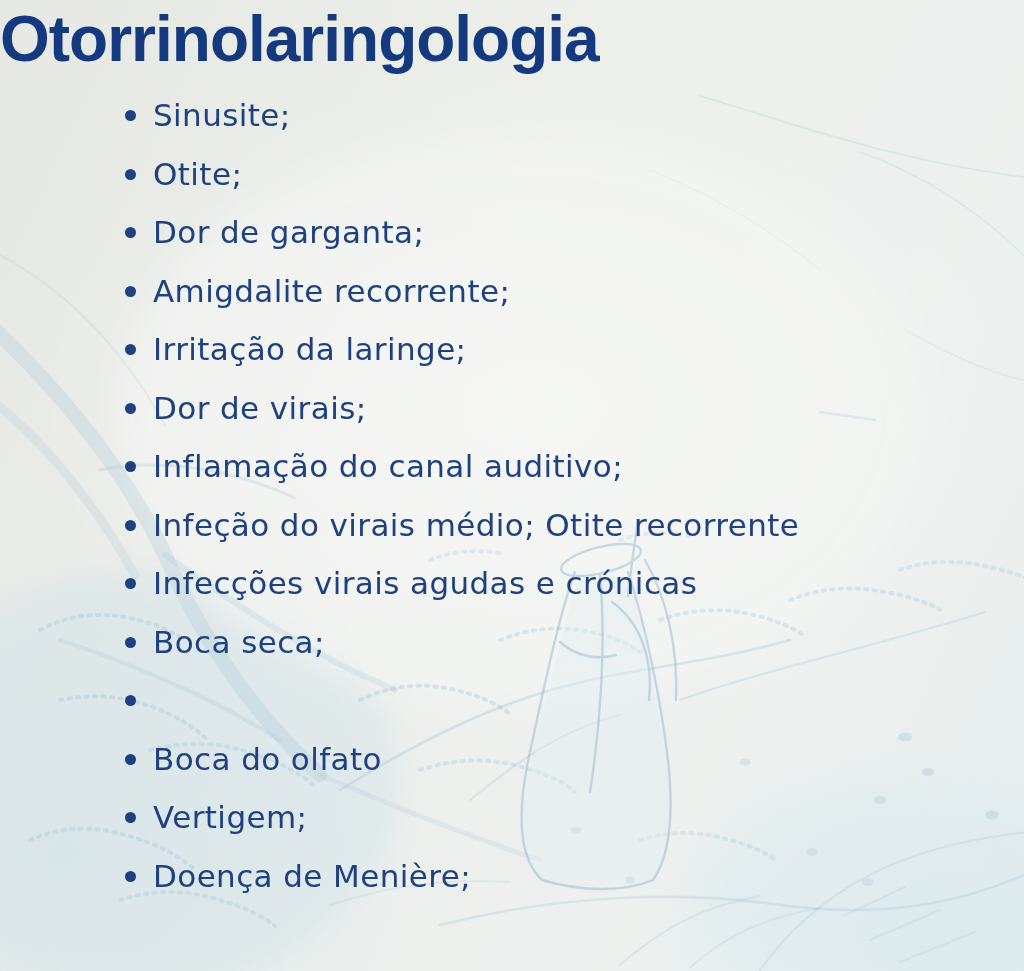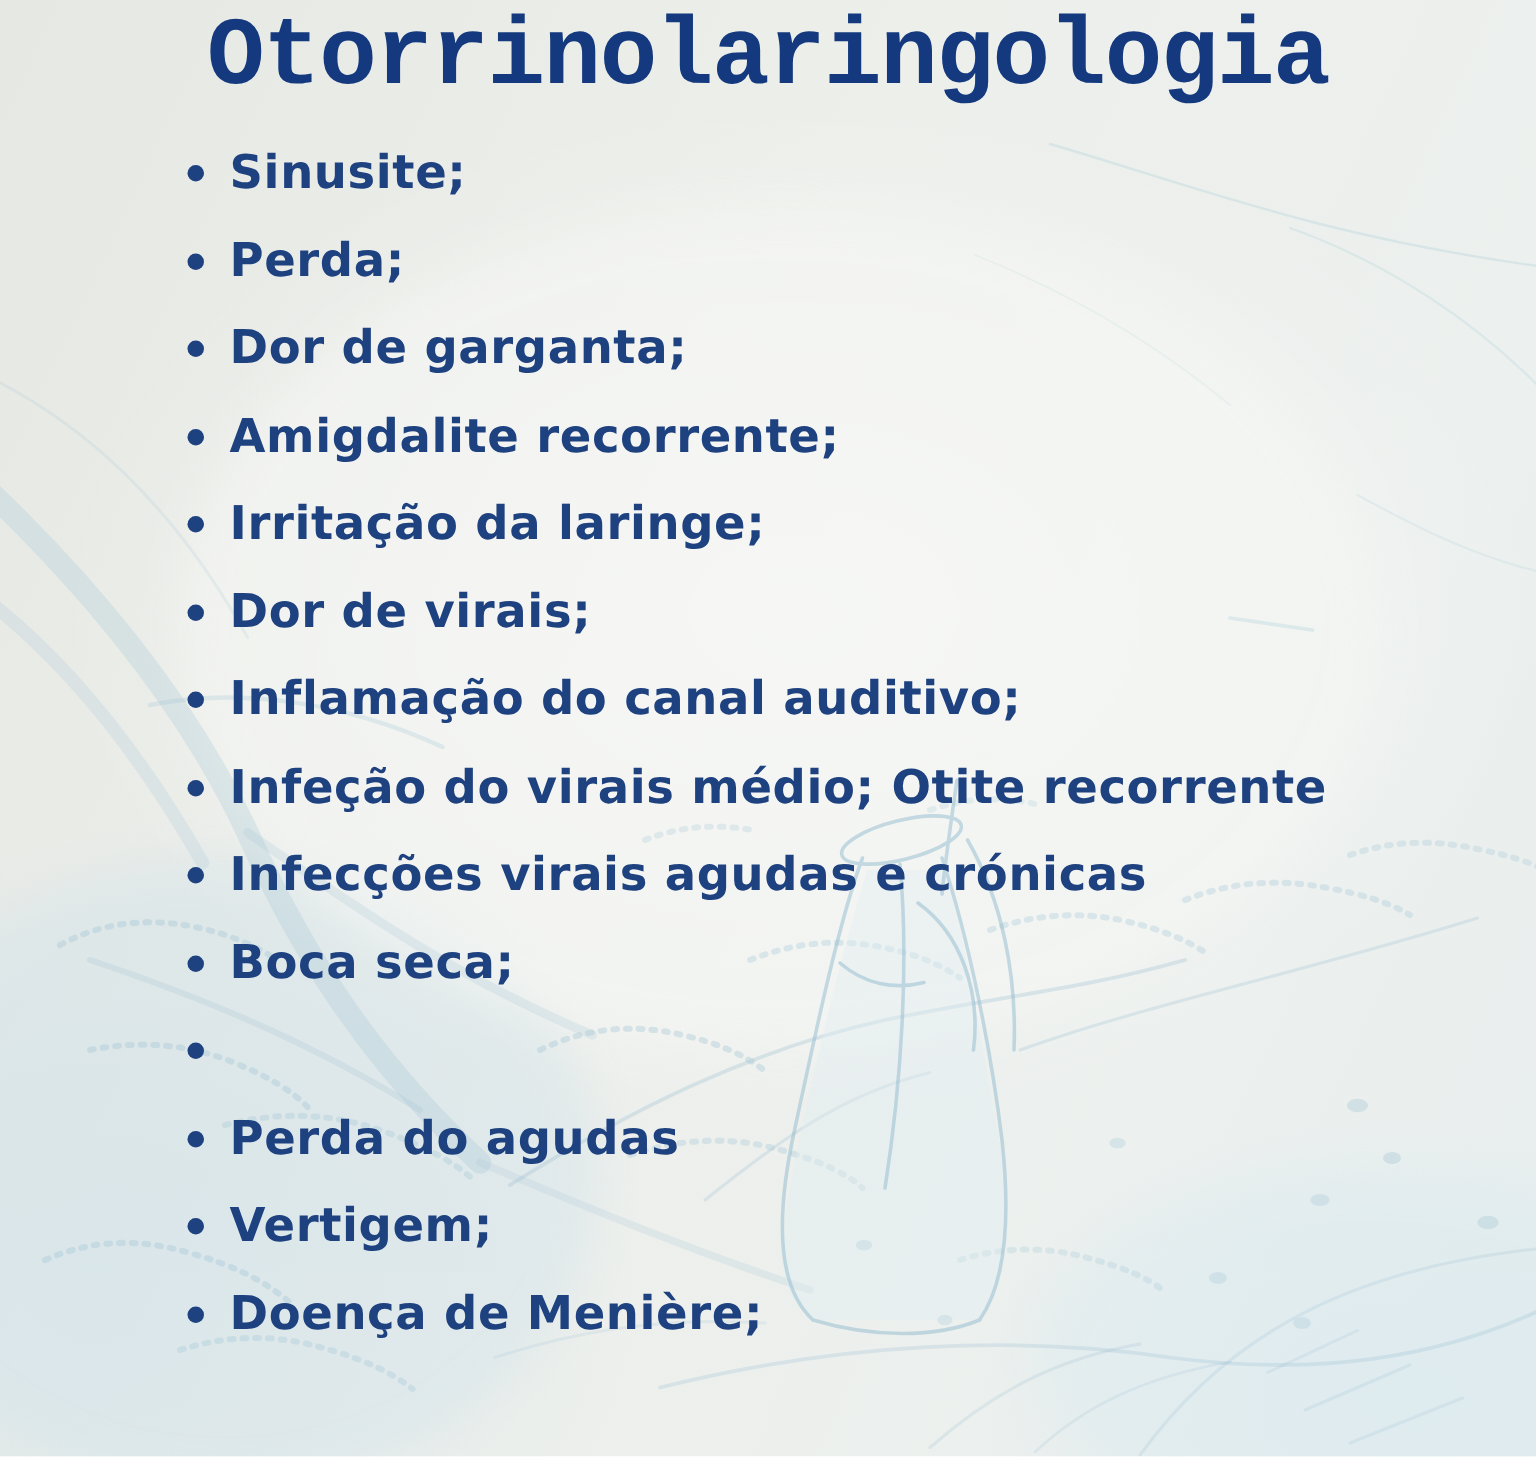--- a/index.html
+++ b/index.html
@@ -12,30 +12,29 @@
     background:
       radial-gradient(700px 480px at 52% 42%, rgba(255,255,255,.55), rgba(255,255,255,0) 72%),
       radial-gradient(520px 420px at 6% 88%, rgba(206,226,234,.45), rgba(206,226,234,0) 70%),
       radial-gradient(420px 260px at 92% 96%, rgba(214,232,238,.5), rgba(214,232,238,0) 72%),
       linear-gradient(115deg, #e6e8e4 0%, #edefeb 42%, #ecf0ee 75%, #e8eeee 100%);
   }
   svg.bg{position:absolute;left:0;top:0;width:1024px;height:971px;}
   .content{position:absolute;left:0;top:0;width:100%;height:100%;z-index:2;}
   h1.title{
     position:absolute;top:6px;left:0;width:100%;margin:0;
-    text-align:center;
-    font-family:Liberation Mono, monospace;
+    font-family:Liberation Sans, sans-serif;
     font-weight:bold;
     font-size:64px;
     letter-spacing:-1px;
     line-height:1.05;
     color:var(--title,#14397e);
   }
   ul.symptoms{
-    position:absolute;top:86px;left:125px;margin:0;padding:0;list-style:none;font-weight:bold;
+    position:absolute;top:86px;left:125px;margin:0;padding:0;list-style:none;
   }
   ul.symptoms li{
     display:flex;align-items:center;height:58.5px;
   }
   .dot{
     flex:none;width:11px;height:11px;border-radius:50%;
     background:var(--text,#1e4180);margin-right:17px;margin-top:1px;
   }
   .txt{
     font-size:31px;
@@ -138,21 +137,21 @@
   <div class="content">
     <h1 class="title">Otorrinolaringologia</h1>
 
     <ul class="symptoms">
       <li>
           <span class="dot"></span>
           <span class="txt">Sinusite;</span>
         </li>
       <li>
           <span class="dot"></span>
-          <span class="txt">Perda;</span>
+          <span class="txt">Otite;</span>
         </li>
       <li>
           <span class="dot"></span>
           <span class="txt">Dor de garganta;</span>
         </li>
       <li>
           <span class="dot"></span>
           <span class="txt">Amigdalite recorrente;</span>
         </li>
       <li>
@@ -177,21 +176,21 @@
         </li>
       <li>
           <span class="dot"></span>
           <span class="txt">Boca seca;</span>
         </li>
       <li>
           <span class="dot"></span>
         </li>
       <li>
           <span class="dot"></span>
-          <span class="txt">Perda do agudas</span>
+          <span class="txt">Boca do olfato</span>
         </li>
       <li>
           <span class="dot"></span>
           <span class="txt">Vertigem;</span>
         </li>
       <li>
           <span class="dot"></span>
           <span class="txt">Doença de Menière;</span>
         </li>
     </ul>

